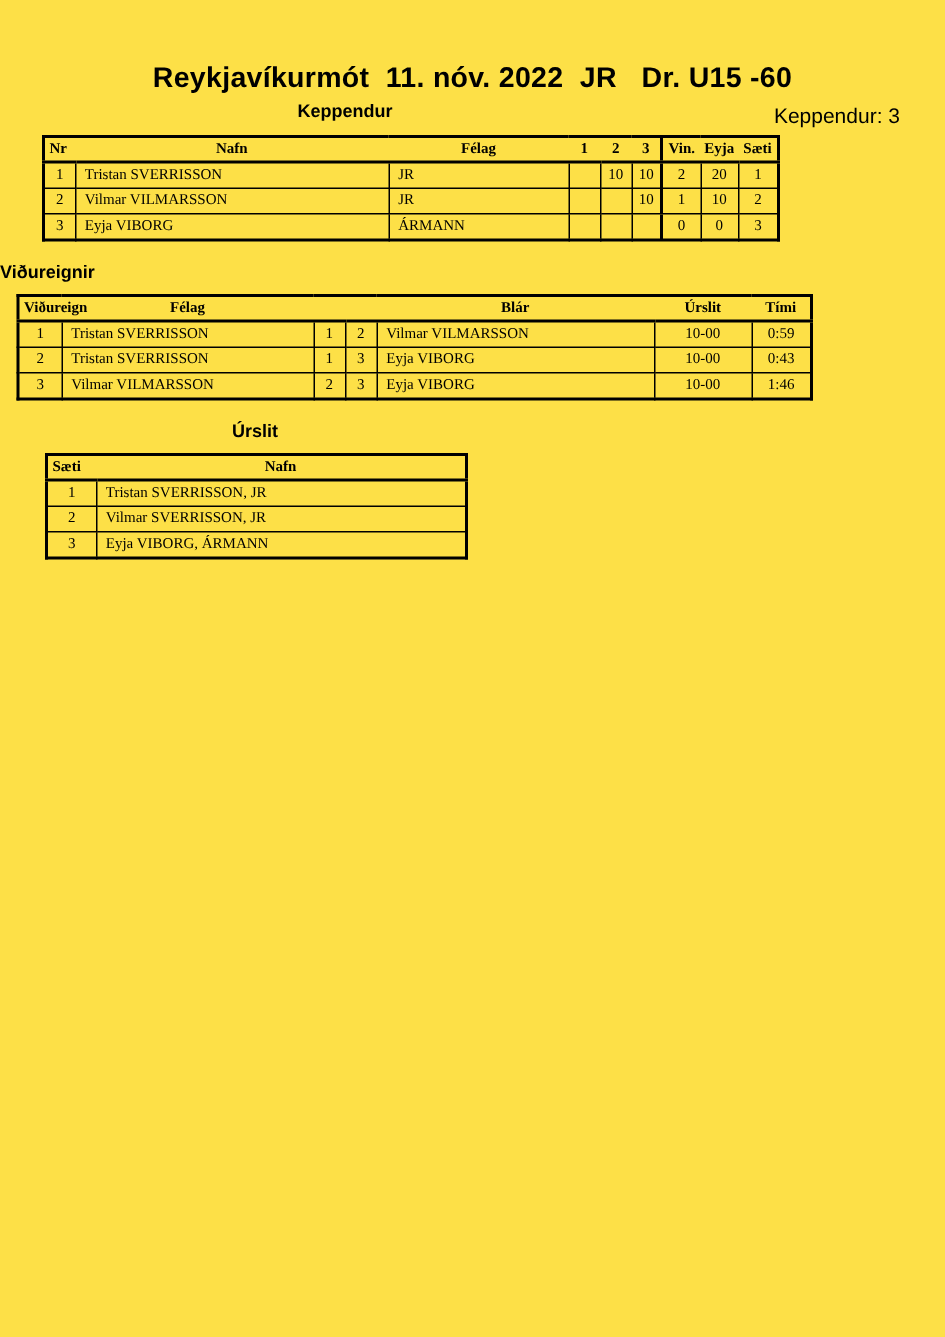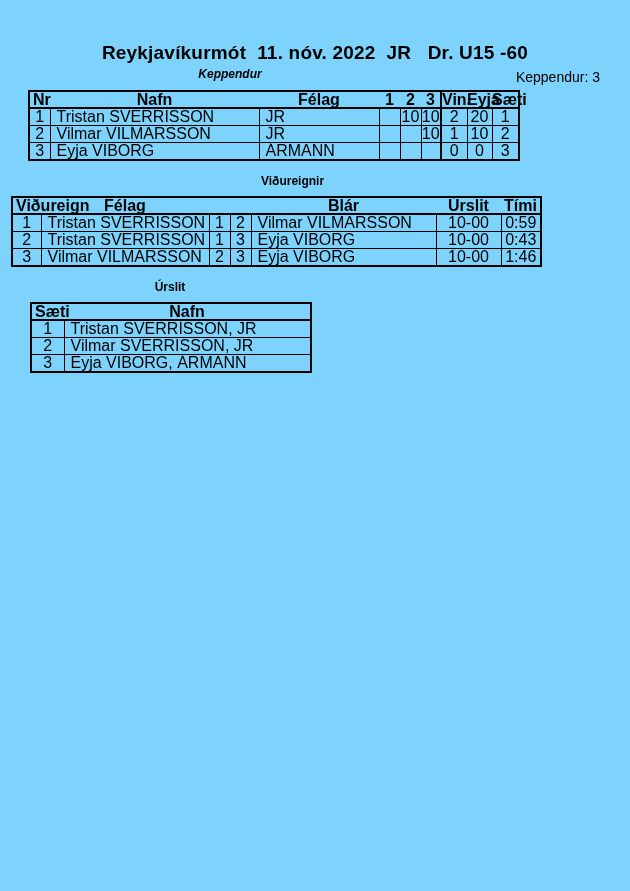--- a/index.html
+++ b/index.html
@@ -1,36 +1,36 @@
 <!DOCTYPE html>
 <html><head>
 <meta charset="utf-8">
 <style>
   html, body { margin:0; padding:0; }
   body {
     width:630px; height:891px; background:#ffffff; color:#000000;
     font-family:"Liberation Sans", sans-serif;
     -webkit-font-smoothing:antialiased;
   }
-  .page { position:relative; width:630px; height:891px; overflow:hidden; background:#7dd3fc; }
+  .page { position:relative; width:630px; height:891px; overflow:hidden; background:#fde047; }
 
   .main-title {
     position:absolute; top:42px; left:0; width:630px;
     text-align:center; font-size:19px; font-weight:bold;
     white-space:pre; letter-spacing:0.2px;
   }
   .sec-title { position:absolute; font-size:12px; font-weight:bold; }
-  .sec-title-1 { top:67px; left:0; width:460px; text-align:center;font-style:italic; }
-  .sec-title-2 { top:174px; left:0; width:585px; text-align:center; }
+  .sec-title-1 { top:67px; left:0; width:460px; text-align:center; }
+  .sec-title-2 { top:174px; left:0; width:585px; text-align:left; }
   .sec-title-3 { top:280px; left:0; width:340px; text-align:center; }
   .count-label { position:absolute; top:69px; left:470px; width:130px; text-align:right; font-size:14px; }
 
   table {
     position:absolute; border-collapse:collapse; table-layout:fixed;
-    font-size:16px; line-height:12px; border:2px solid #000;
+    font-size:10px; line-height:12px; border:2px solid #000;font-family:Liberation Serif, serif;
   }
   .t-keppendur { left:28px; top:90px;  width:490px; }
   .t-vidureignir { left:11px; top:196px; width:529px; }
   .t-urslit { left:30px; top:302px; width:280px; }
 
   th {
     border:none; border-bottom:2px solid #000;
     font-weight:bold; padding:0; height:15px;
     white-space:nowrap; overflow:visible; vertical-align:middle;
   }

